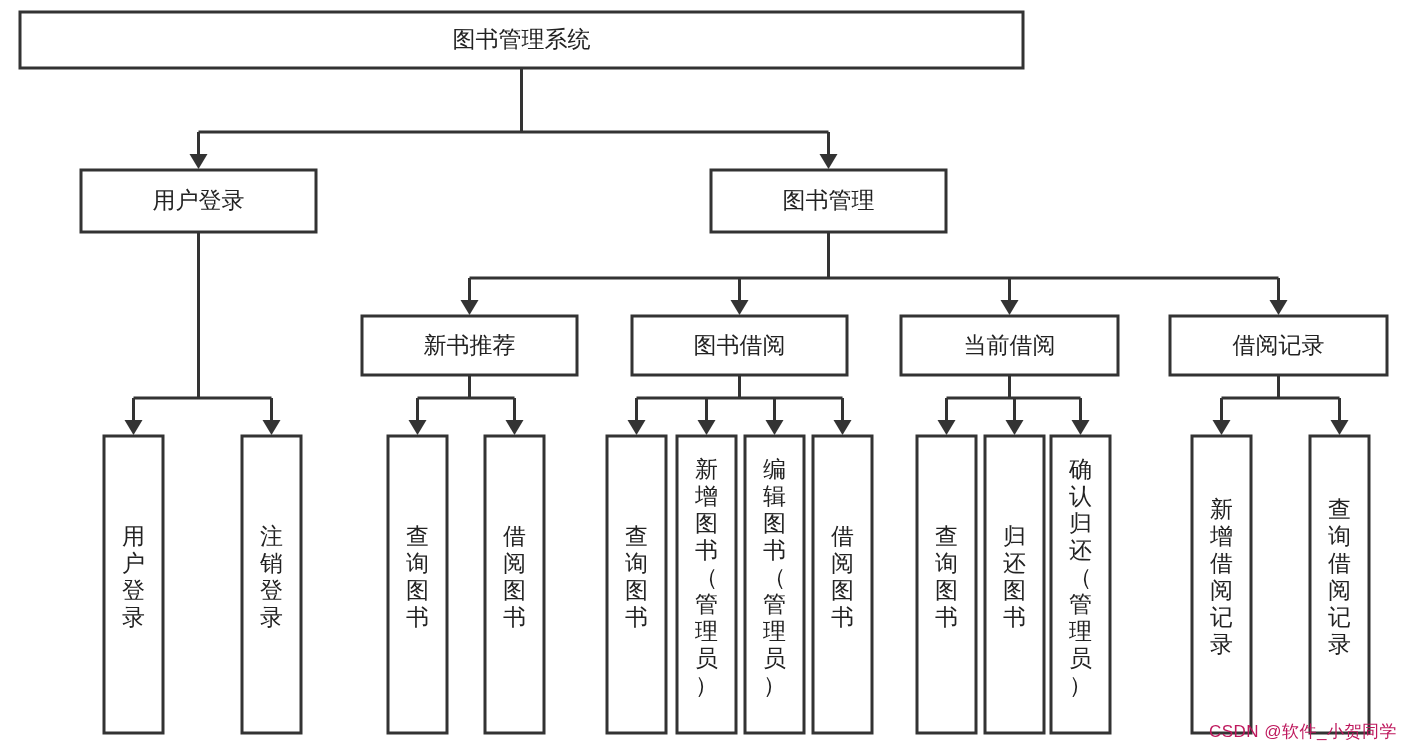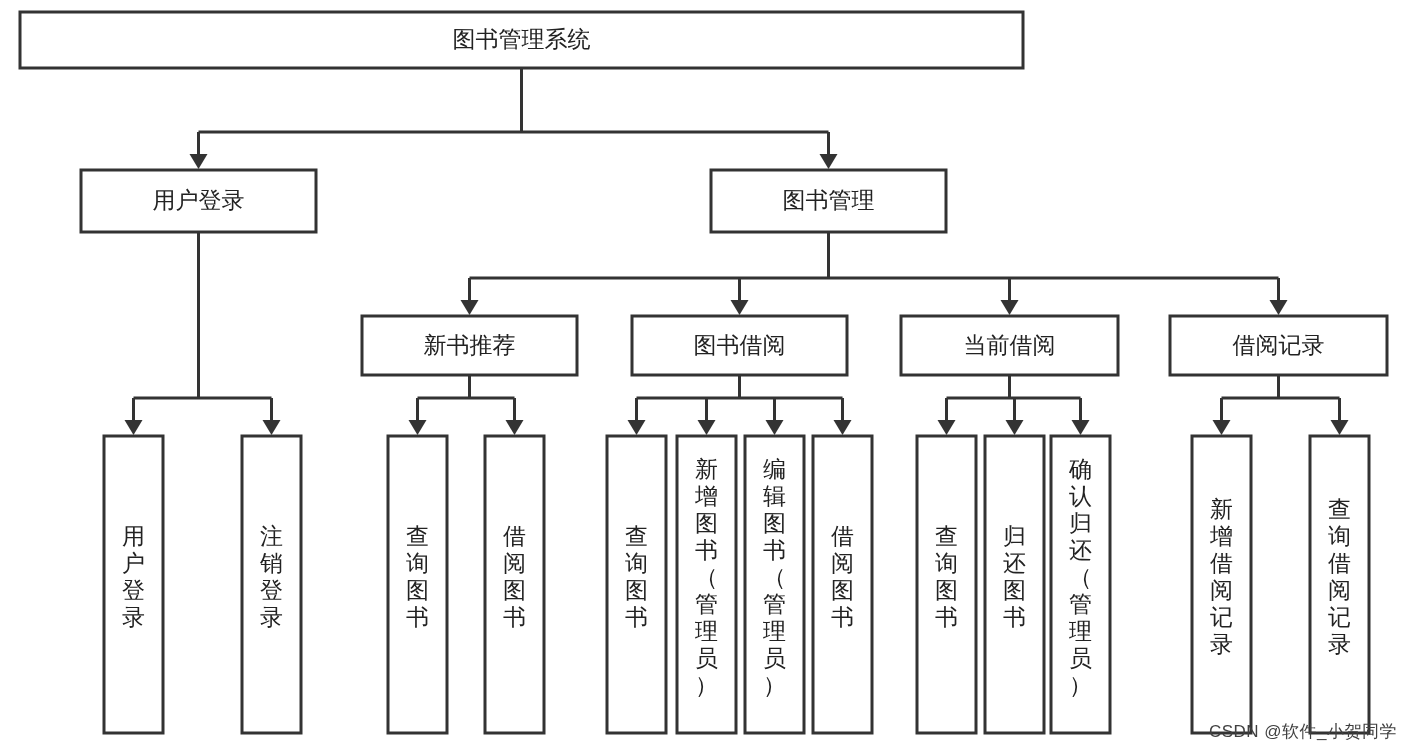--- a/index.html
+++ b/index.html
@@ -51,21 +51,21 @@
     fill: none;
   }
   .arrow-head {
     fill: #333333;
     stroke: none;
   }
   .watermark {
     position: absolute;
     right: 8px;
     bottom: 4px;
-    color: #404040;
+    color: #be185d;
     font-size: 17px;
     font-family: "Liberation Sans", "DejaVu Sans", sans-serif;
     letter-spacing: 0.5px;
     white-space: nowrap;
     user-select: none;
   }
 </style>
 </head>
 <body>
 

